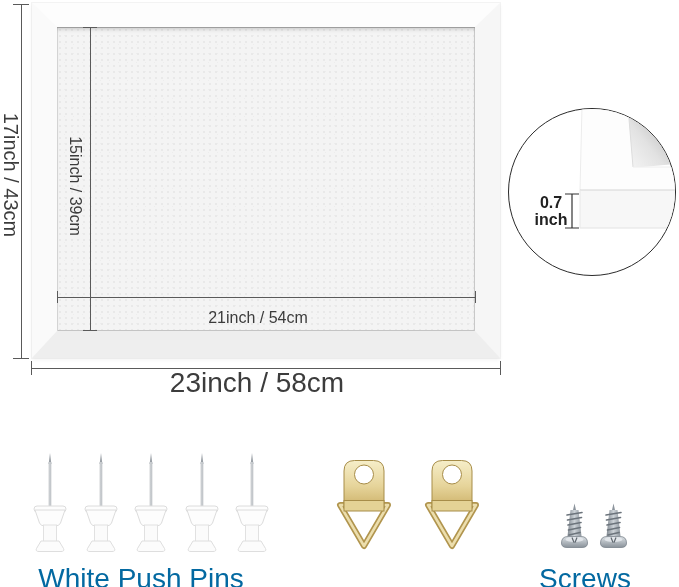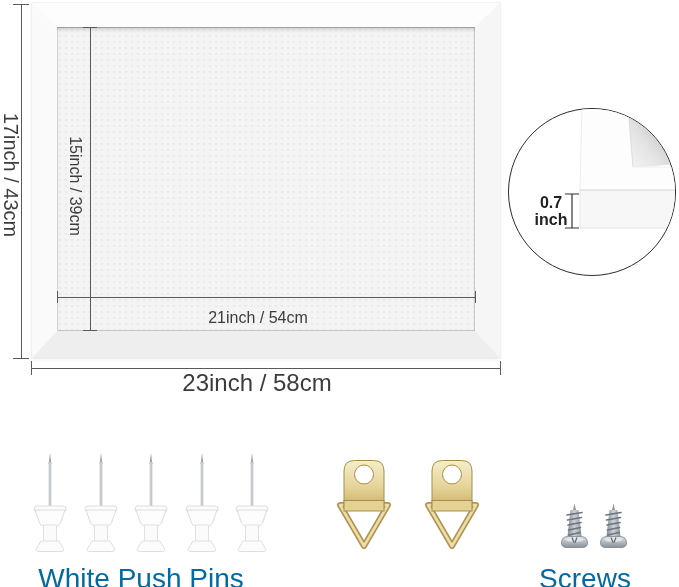--- a/index.html
+++ b/index.html
@@ -126,21 +126,21 @@
   <div class="dlabel rot" style="left:75px;top:186px;font-size:16px;">15inch / 39cm</div>
 
   <div class="dline" style="left:57px;top:296.5px;width:418px;height:1px;"></div>
   <div class="dline" style="left:56.5px;top:291px;width:1px;height:12px;"></div>
   <div class="dline" style="left:474.5px;top:291px;width:1px;height:12px;"></div>
   <div class="dlabel ctr" style="left:258px;top:287px;font-size:16px;margin-top:31px;">21inch / 54cm</div>
 
   <div class="dline" style="left:31px;top:367.5px;width:469px;height:1px;"></div>
   <div class="dline" style="left:30.5px;top:361px;width:1px;height:14px;"></div>
   <div class="dline" style="left:499.5px;top:361px;width:1px;height:14px;"></div>
-  <div class="dlabel ctr" style="left:257px;top:383px;font-size:24px;">23inch / 58cm</div>
+  <div class="dlabel ctr" style="left:257px;top:383px;font-size:28px;">23inch / 58cm</div>
 
   <div class="circle">
     <svg width="166" height="166" viewBox="0 0 166 166">
       <polygon points="118,-2 167,-2 167,55 123,59" fill="url(#feltg)"></polygon>
       <polygon points="73,-2 119,-2 124,58 167,58 167,81 71,81" fill="#fdfdfd"></polygon>
       <line x1="119" y1="-2" x2="124" y2="58" stroke="#dcdcdc" stroke-width="1"></line>
       <line x1="73" y1="-2" x2="71" y2="81" stroke="#ececec" stroke-width="1"></line>
       <line x1="124" y1="58" x2="167" y2="58" stroke="#eeeeee" stroke-width="1"></line>
       <polygon points="71,81 167,81 167,119 71,119" fill="#f7f7f7"></polygon>
       <line x1="71" y1="81" x2="167" y2="81" stroke="#d5d5d5" stroke-width="1"></line>

